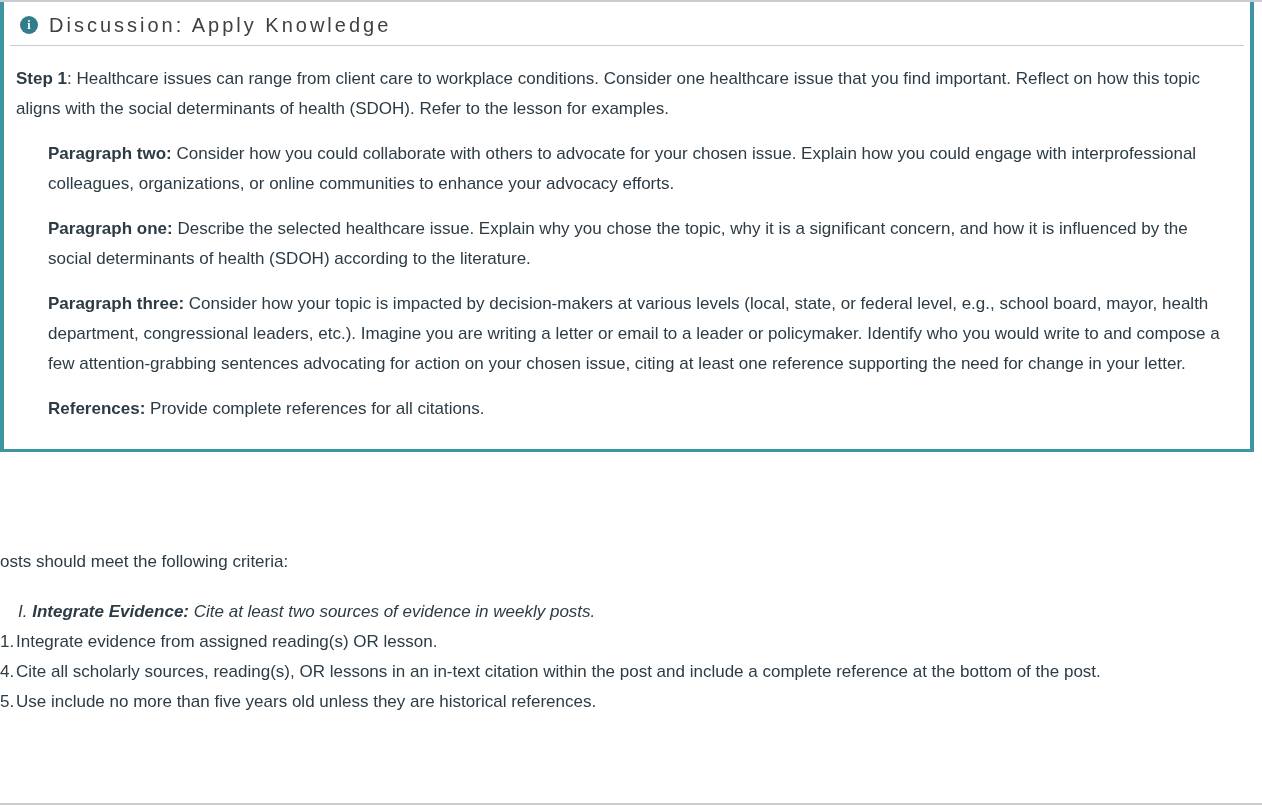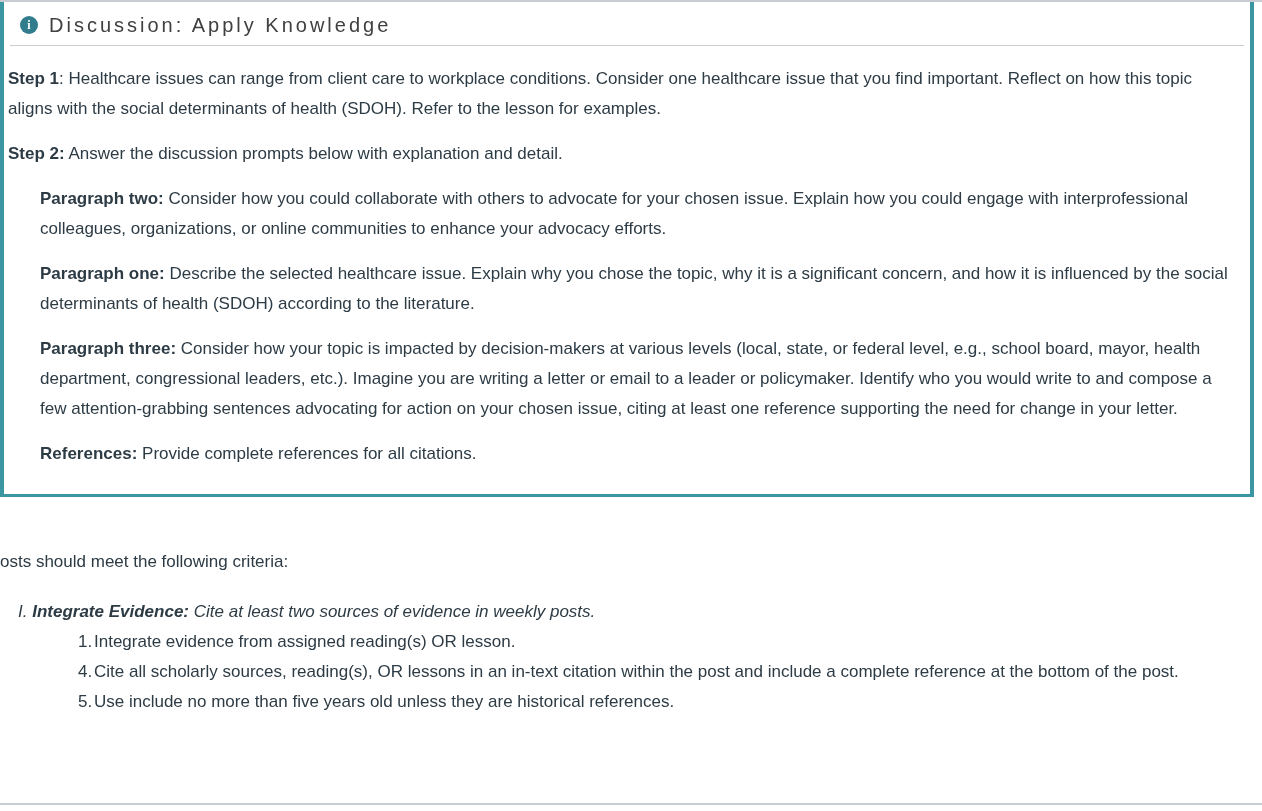--- a/index.html
+++ b/index.html
@@ -26,44 +26,43 @@
   }
   .info-icon{
     width:18px;height:18px;border-radius:50%;background:#327d8c;flex:0 0 auto;
     color:#fff;font-weight:700;font-size:12px;line-height:18px;text-align:center;
     font-family:"Liberation Serif",serif;
   }
   .box-title{
     color:#404040;font-size:20px;letter-spacing:3px;line-height:24px;
     white-space:nowrap;
   }
-  .box-content{padding:18px 16px 10px 4px;}
+  .box-content{padding:18px 16px 10px 12px;}
   .para{margin:0 0 15px 0;}
   .para b{font-weight:700;}
   .prompt{margin-left:32px;}
   .criteria{position:absolute;left:0;top:532px;width:1262px;}
   .criteria-intro{margin-top:15px;}
   .criteria-section{margin-top:20px;margin-left:18px;font-style:italic;}
-  .criteria-items{margin-left:78px;padding-right:0;}
+  .criteria-items{padding-right:0;}
   .num-item{padding-left:22px;text-indent:-22px;}
   .num-item .num{display:inline-block;width:16px;text-indent:0;}
 </style>
 </head>
 <body>
 
 <div class="top-rule"></div>
 
 <div class="disc-box">
   <div class="box-header">
     <span class="info-icon">i</span>
     <span class="box-title">Discussion: Apply Knowledge</span>
   </div>
   <div class="box-content">
     <p class="para"><b>Step 1</b><span>: Healthcare issues can range from client care to workplace conditions. Consider one healthcare issue that you find important. Reflect on how this topic aligns with the social determinants of health (SDOH). Refer to the lesson for examples.</span></p>
-    <p class="para"><b>Step 2:</b><span> Answer the discussion prompts below with explanation and detail.</span></p>
     <p class="para prompt"><b>Paragraph two:</b><span> Consider how you could collaborate with others to advocate for your chosen issue. Explain how you could engage with interprofessional colleagues, organizations, or online communities to enhance your advocacy efforts.</span></p>
     <p class="para prompt"><b>Paragraph one:</b><span> Describe the selected healthcare issue. Explain why you chose the topic, why it is a significant concern, and how it is influenced by the social determinants of health (SDOH) according to the literature.</span></p>
     <p class="para prompt"><b>Paragraph three:</b><span> Consider how your topic is impacted by decision-makers at various levels (local, state, or federal level, e.g., school board, mayor, health department, congressional leaders, etc.). Imagine you are writing a letter or email to a leader or policymaker. Identify who you would write to and compose a few attention-grabbing sentences advocating for action on your chosen issue, citing at least one reference supporting the need for change in your letter.</span></p>
     <p class="para prompt"><b>References:</b><span> Provide complete references for all citations.</span></p>
   </div>
 </div>
 
 <div class="criteria">
   <div class="criteria-intro">osts should meet the following criteria:</div>
   <div class="criteria-section"><span>I. </span><b>Integrate Evidence:</b><span> Cite at least two sources of evidence in weekly posts.</span></div>

